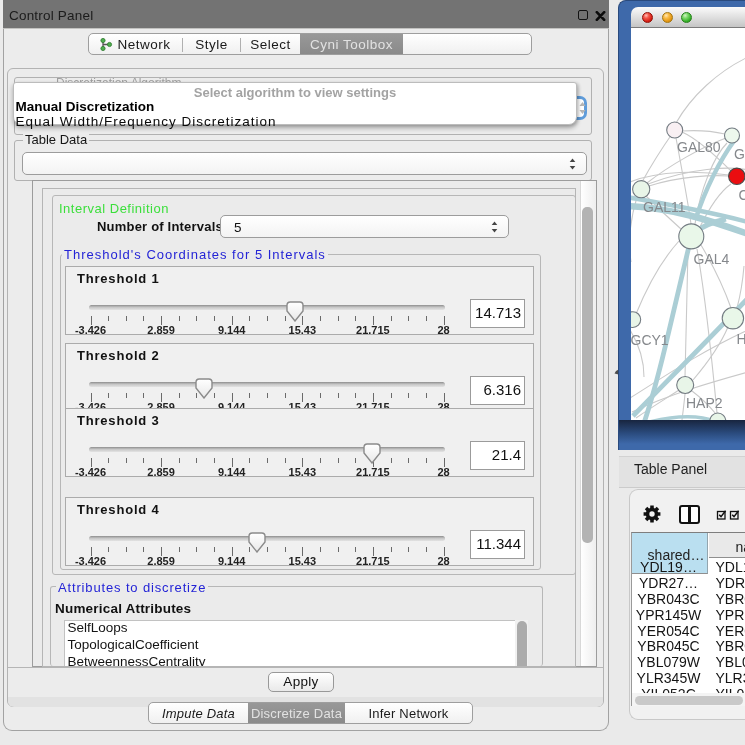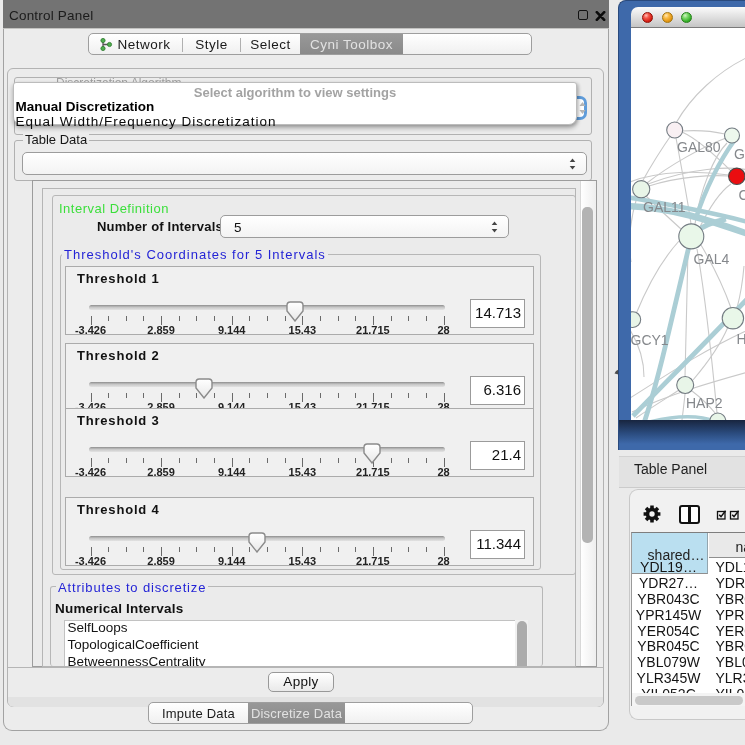--- a/index.html
+++ b/index.html
@@ -294,35 +294,36 @@
           </linearGradient>
         </defs>
         <path d="M1,4.2 Q1,1 4.2,1 L13.8,1 Q17,1 17,4.2 L17,10 L9,20 L1,10 Z" fill="url(#thg4)" stroke="#8a8a8a" stroke-width="1.4"></path>
       </svg>
       <div class="vbox">11.344</div>
     </div>
   </div>
 
 <div class="abs group" style="left:50px; top:586px; width:493px; height:80px; border-color:#b7b7b7; border-bottom:none;"></div>
 <div class="abs glabel" style="left:56px; top:580px; color:#2424d6; background:#ebebeb; letter-spacing:0.85px;">Attributes to discretize</div>
-<div class="abs" style="left:55px; top:601px; font-size:13.5px; font-weight:bold; color:#111; letter-spacing:0.2px;">Numerical Intervals</div>
+<div class="abs" style="left:55px; top:601px; font-size:13.5px; font-weight:bold; color:#111; letter-spacing:0.2px;">Numerical Attributes</div>
 <div class="abs" style="left:64px; top:620px; width:464px; height:46px; background:#fff; border-top:1px solid #c2c2c2; border-left:1px solid #c2c2c2; overflow:hidden;">
   <div style="position:absolute; left:2.5px; top:-1px; font-size:13.5px; color:#141414;">SelfLoops</div>
   <div style="position:absolute; left:2.5px; top:16px; font-size:13.5px; color:#141414;">TopologicalCoefficient</div>
   <div style="position:absolute; left:2.5px; top:33px; font-size:13.5px; color:#141414;">BetweennessCentrality</div>
 </div>
 <div class="abs" style="left:515px; top:620px; width:13px; height:46px; background:#f1f1f1;"></div>
 <div class="abs" style="left:517px; top:621px; width:10px; height:45px; background:#ababab; border-radius:5px 5px 0 0;"></div>
 
 <div class="abs" style="left:8px; top:666.5px; width:595px; height:1px; background:#b5b5b5;"></div>
 <div class="abs" style="left:268px; top:672px; width:66px; height:20px; border:1px solid #989898; border-radius:5px; background:linear-gradient(#ffffff,#e9e9e9); text-align:center; font-size:13.5px; color:#111; line-height:18px; letter-spacing:0.3px;">Apply</div>
 
 <div class="abs" id="btabs">
-  <div class="t" style="width:99px;">Impute Data</div>
+  <div class="t" style="width:99px;font-style:italic;">Impute Data</div>
   <div class="t seltab" style="width:97px;">Discretize Data</div>
+  <div class="t" style="width:127px;">Infer Network</div>
 </div>
 
 <svg class="abs" style="left:614px; top:368px;" width="5" height="8" viewBox="0 0 5 8">
     <path d="M0.5,5.5 Q1.5,2.5 4.5,1.5 L4.5,6.5 Z" fill="#4e4e4e"></path>
   </svg>
 
 <div class="abs" id="netframe"></div>
 <div class="abs" id="nettitle"></div>
 <div class="abs light" style="left:641.5px; background:radial-gradient(circle at 35% 28%, #ffc0b8 0%, #f4574a 30%, #d41d12 70%, #a80f06 100%); border:1px solid #8f0e06;"></div>
 <div class="abs light" style="left:661.5px; background:radial-gradient(circle at 35% 28%, #ffe8b8 0%, #f9bc47 30%, #e1930f 70%, #b87a0a 100%); border:1px solid #a3750f;"></div>

